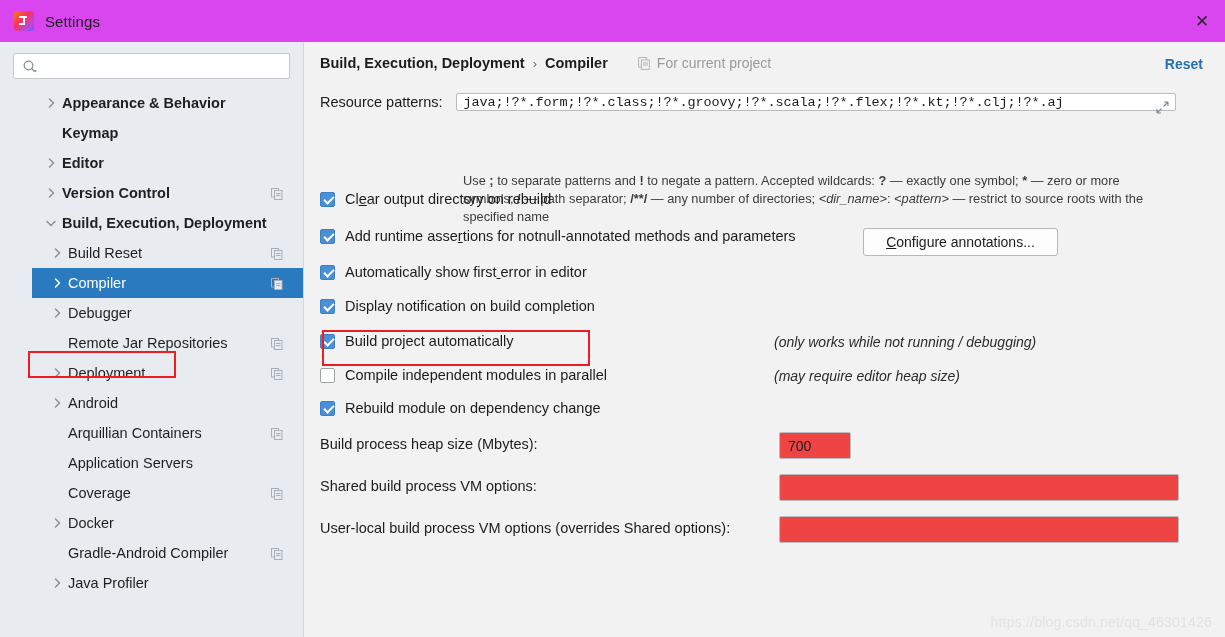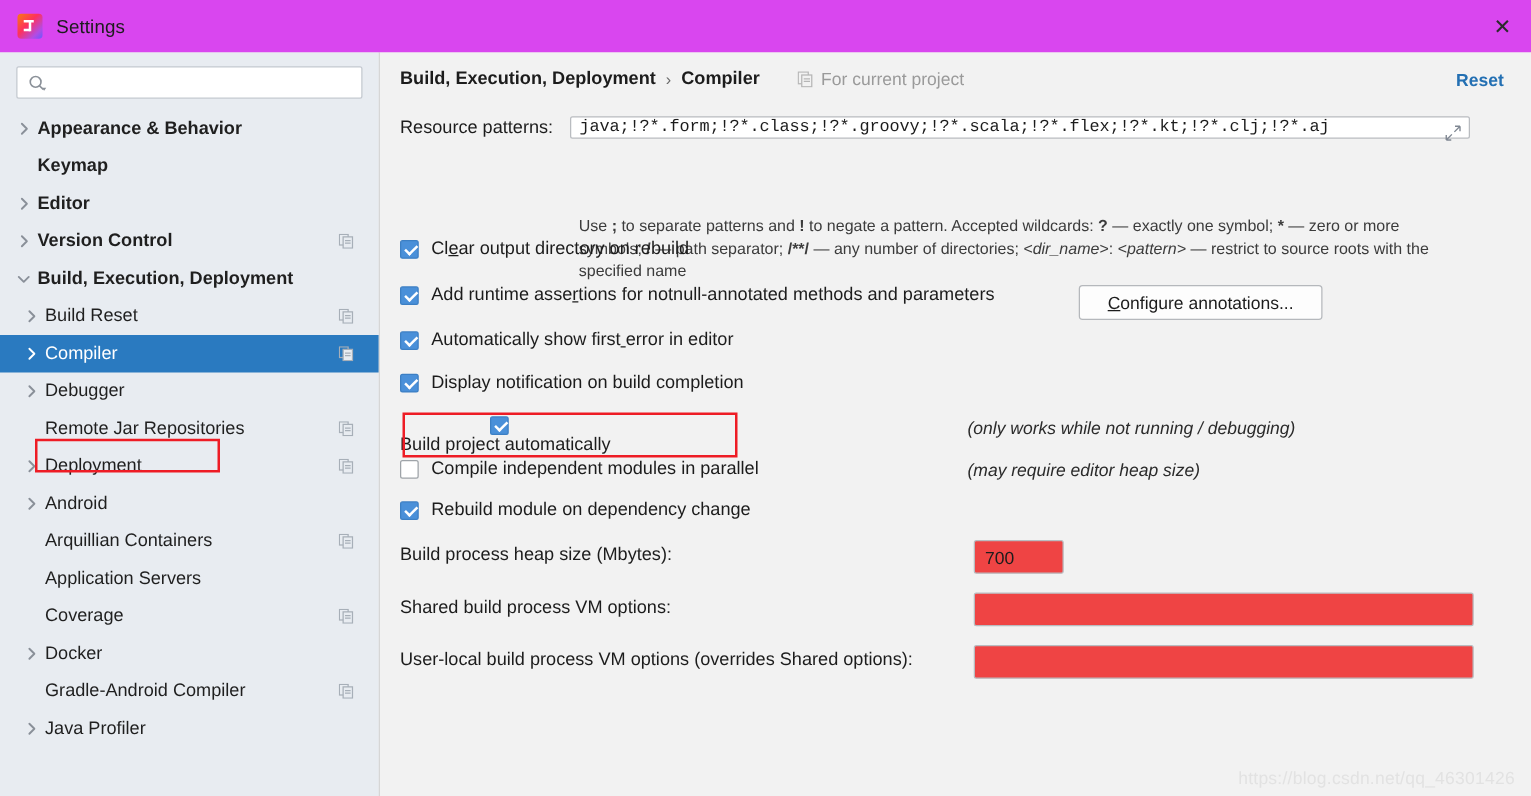--- a/index.html
+++ b/index.html
@@ -73,20 +73,21 @@
   .search-icon { width: 16px; height: 16px; flex: none; margin-top: 1px; }
   .search-input {
     border: none; outline: none; background: transparent;
     font-family: "Liberation Sans", sans-serif;
     font-size: 13px; color: #1c1c1c;
     flex: 1; height: 22px; padding: 0 4px;
   }
   .tree {
     margin-top: 9px;
     position: relative;
+    padding-left: 32px;
   }
   .tree-row {
     position: relative;
     height: 30px;
     display: flex; align-items: center;
     padding-left: 14px;
     cursor: pointer;
     font-size: 14.5px;
     color: #1f1f1f;
     white-space: nowrap;
@@ -498,21 +499,21 @@
           <span class="cb-label">Add runtime asse<span class="mn">r</span>tions for notnull-annotated methods and parameters</span>
         </div>
         <div class="cb-row" style="top: 222px;">
           <span class="cb on"></span>
           <span class="cb-label">Automatically show first<span class="mn"> </span>error in editor</span>
         </div>
         <div class="cb-row" style="top: 256px;">
           <span class="cb on"></span>
           <span class="cb-label">Display notification on build completion</span>
         </div>
-        <div class="cb-row" style="top: 291px; flex-direction: column;">
+        <div class="cb-row" style="top: 291px;">
           <span class="cb on"></span>
           <span class="cb-label">Build project automatically</span>
         </div>
         <div class="hint" style="left: 470px; top: 292px;">(only works while not running / debugging)</div>
         <div class="cb-row" style="top: 325px;">
           <span class="cb off"></span>
           <span class="cb-label">Compile independent modules in parallel</span>
         </div>
         <div class="hint" style="left: 470px; top: 326px;">(may require editor heap size)</div>
         <div class="cb-row" style="top: 358px;">

